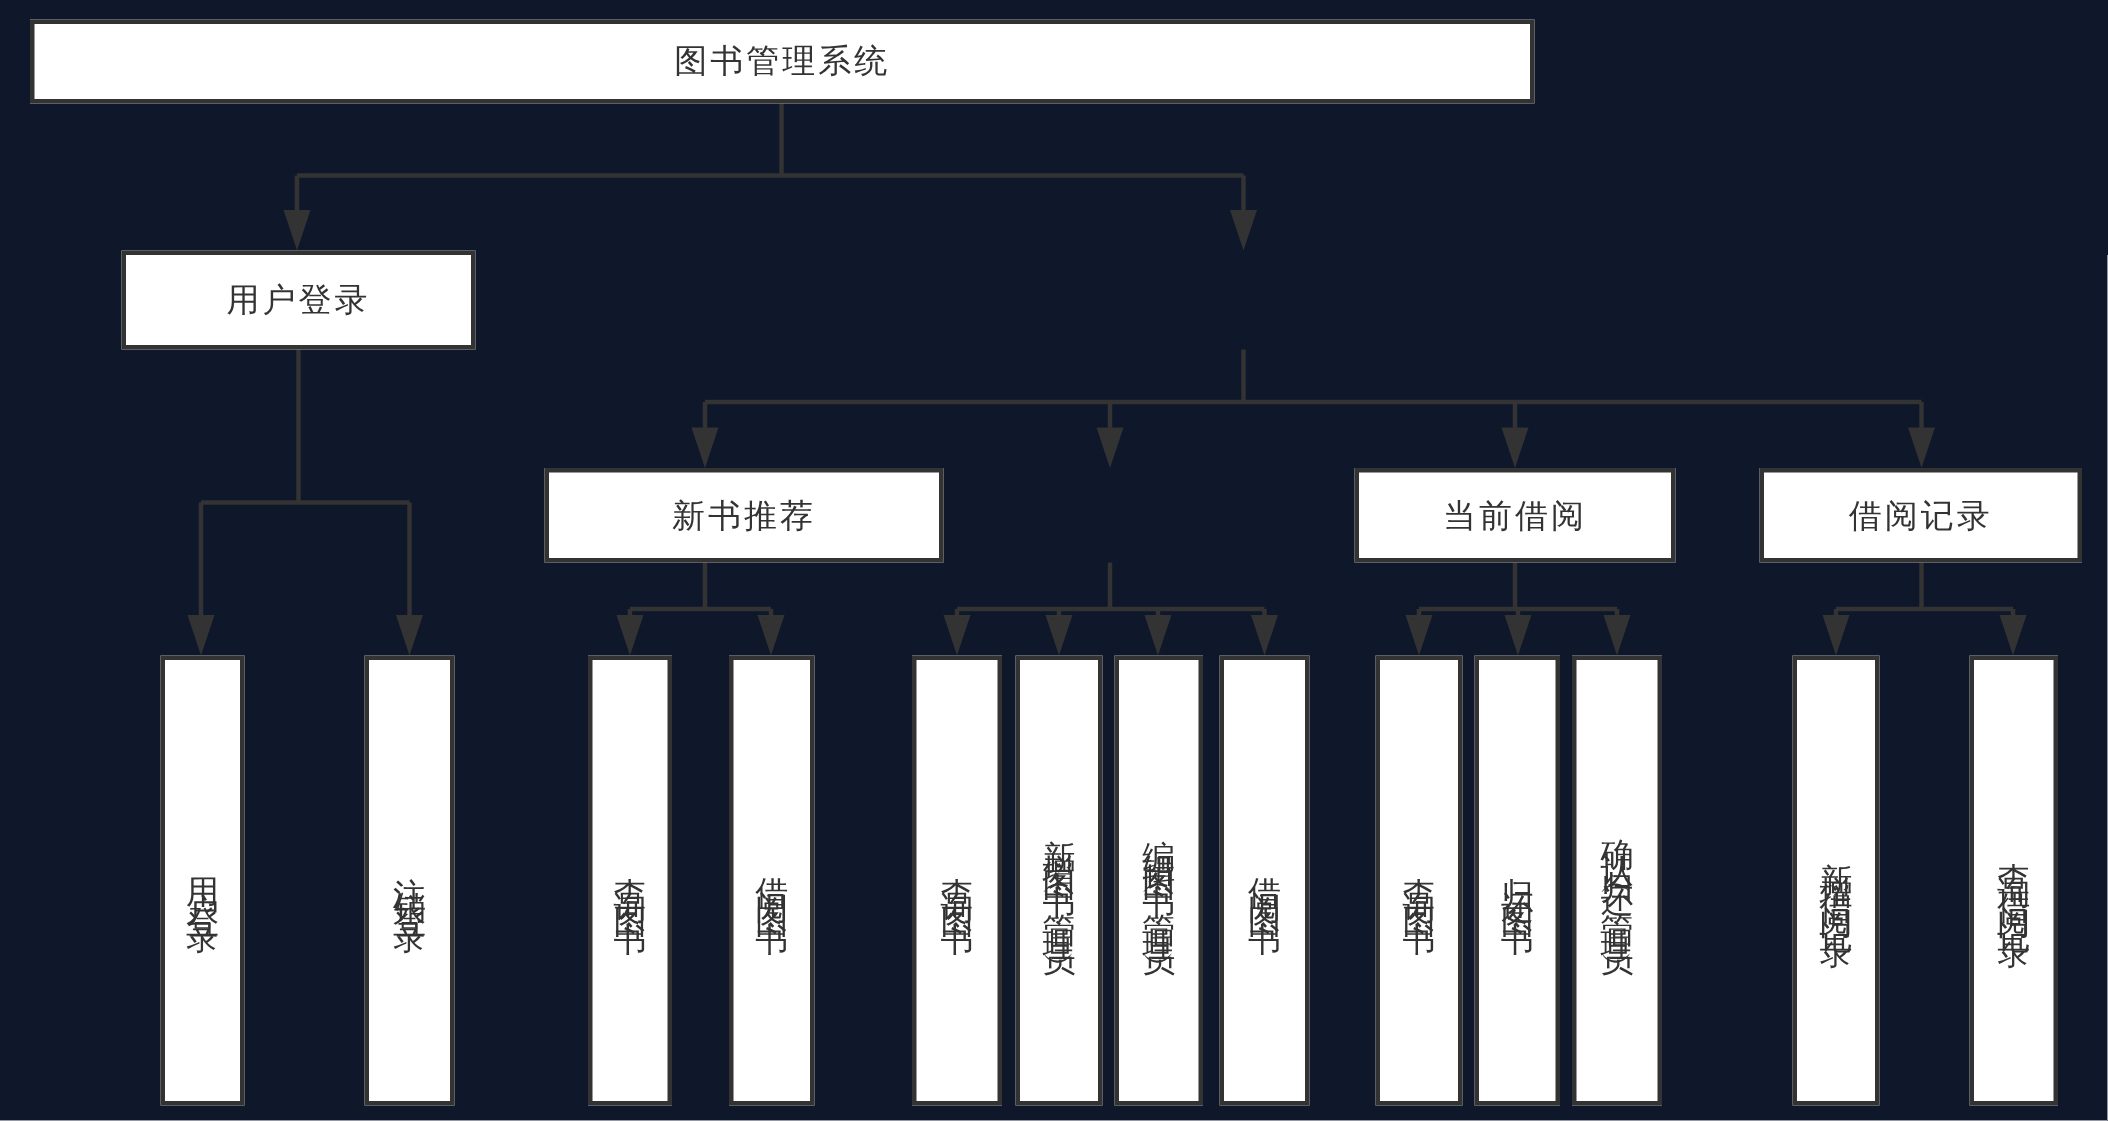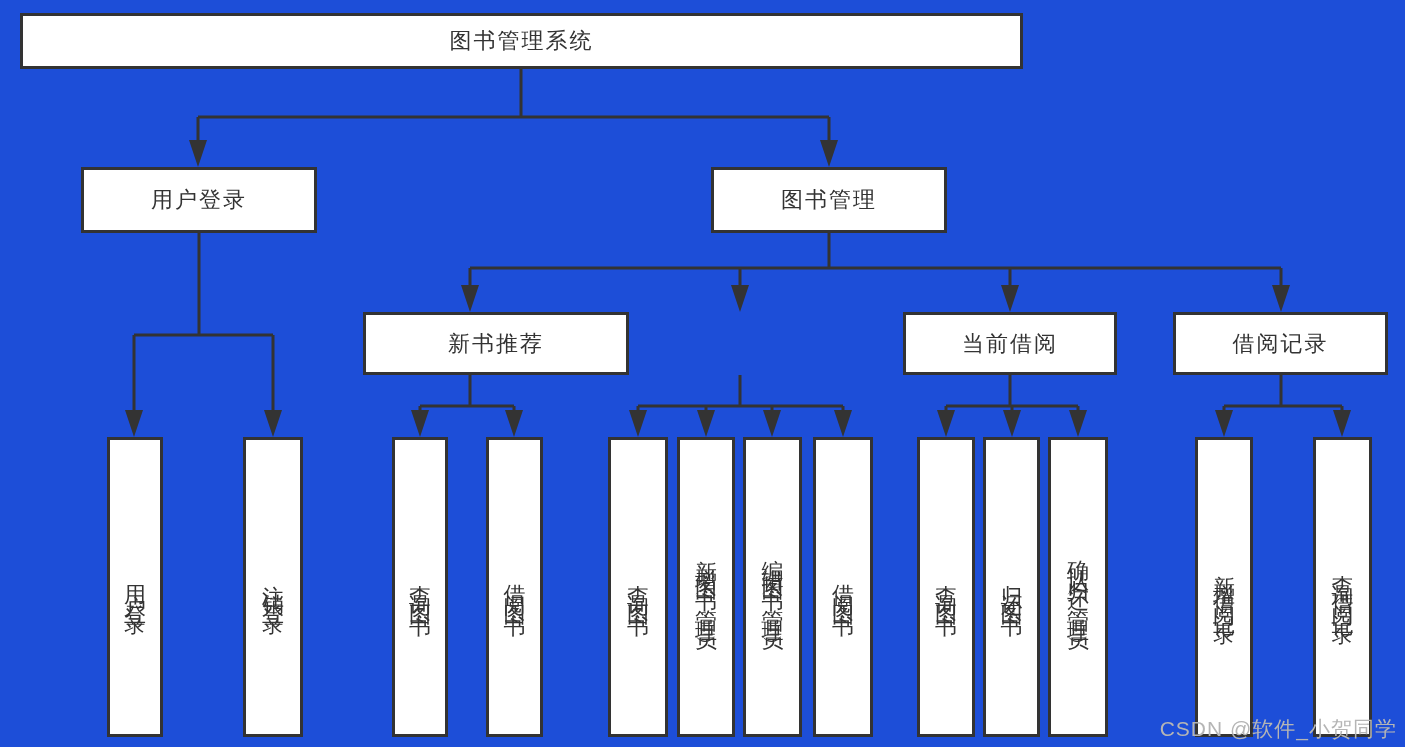--- a/index.html
+++ b/index.html
@@ -1,19 +1,19 @@
 <!DOCTYPE html>
 <html><head>
 <meta charset="utf-8">
 <style>
   html,body{margin:0;padding:0;background:#ffffff;}
   #canvas{
     position:relative;
     width:1405px;height:747px;
-    background:#1d4ed8;
+    background:#0f172a;
     font-family:"Liberation Sans", sans-serif;
     overflow:hidden;
   }
   #connectors{position:absolute;left:0;top:0;z-index:1;}
   .node{
     position:absolute;
     box-sizing:border-box;
     border:3px solid #333333;
     background:#ffffff;
     display:flex;align-items:center;justify-content:center;
@@ -83,21 +83,20 @@
       <polygon points="1003,410 1021,410 1012,437"></polygon>
       <polygon points="1069,410 1087,410 1078,437"></polygon>
       <polygon points="1215,410 1233,410 1224,437"></polygon>
       <polygon points="1333,410 1351,410 1342,437"></polygon>
     </g>
   </svg>
 
   <div class="node hnode" style="left:20px;top:13px;width:1003px;height:56px">图书管理系统</div>
 
   <div class="node hnode" style="left:81px;top:167px;width:236px;height:66px">用户登录</div>
-  <div class="node hnode" style="left:711px;top:167px;width:236px;height:66px">图书管理</div>
 
   <div class="node hnode" style="left:363px;top:312px;width:266px;height:63px">新书推荐</div>
   <div class="node hnode" style="left:1173px;top:312px;width:215px;height:63px">借阅记录</div>
   <div class="node hnode" style="left:903px;top:312px;width:214px;height:63px">当前借阅</div>
 
   <div class="node leaf" style="left:107px;top:437px;width:56px;height:300px">用户登录</div>
   <div class="node leaf" style="left:243px;top:437px;width:60px;height:300px">注销登录</div>
 
   <div class="node leaf" style="left:392px;top:437px;width:56px;height:300px">查询图书</div>
   <div class="node leaf" style="left:486px;top:437px;width:57px;height:300px">借阅图书</div>
@@ -107,15 +106,14 @@
   <div class="node leaf" style="left:743px;top:437px;width:59px;height:300px">编辑图书（管理员）</div>
   <div class="node leaf" style="left:813px;top:437px;width:60px;height:300px">借阅图书</div>
 
   <div class="node leaf" style="left:917px;top:437px;width:58px;height:300px">查询图书</div>
   <div class="node leaf" style="left:983px;top:437px;width:57px;height:300px">归还图书</div>
   <div class="node leaf" style="left:1048px;top:437px;width:60px;height:300px">确认归还（管理员）</div>
 
   <div class="node leaf" style="left:1195px;top:437px;width:58px;height:300px">新增借阅记录</div>
   <div class="node leaf" style="left:1313px;top:437px;width:59px;height:300px">查询借阅记录</div>
 
-  <div class="watermark">CSDN @软件_小贺同学</div>
 
 </div>
 
 </body></html>

